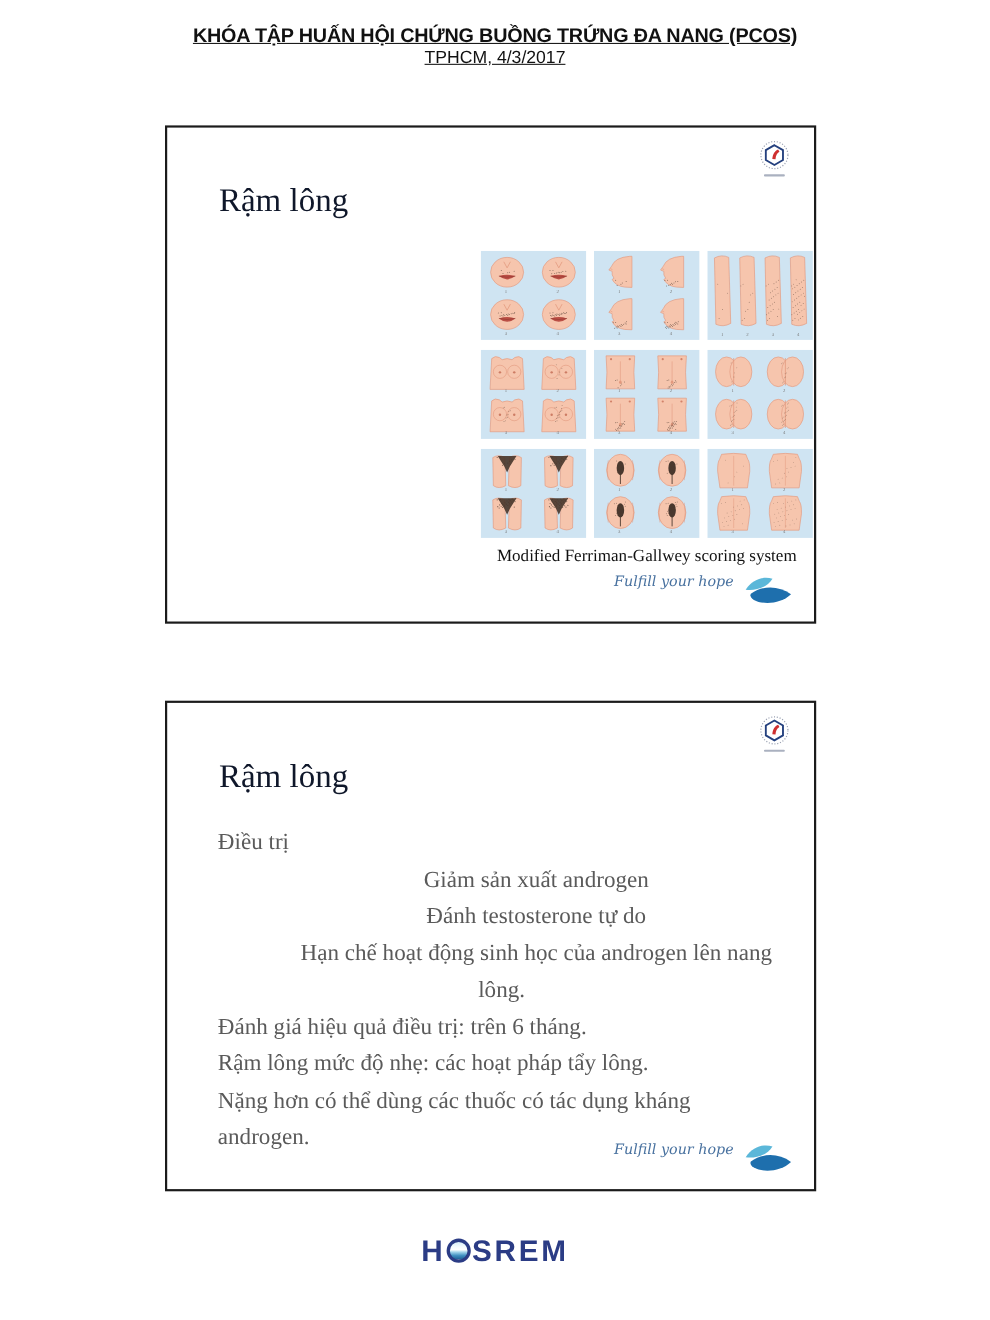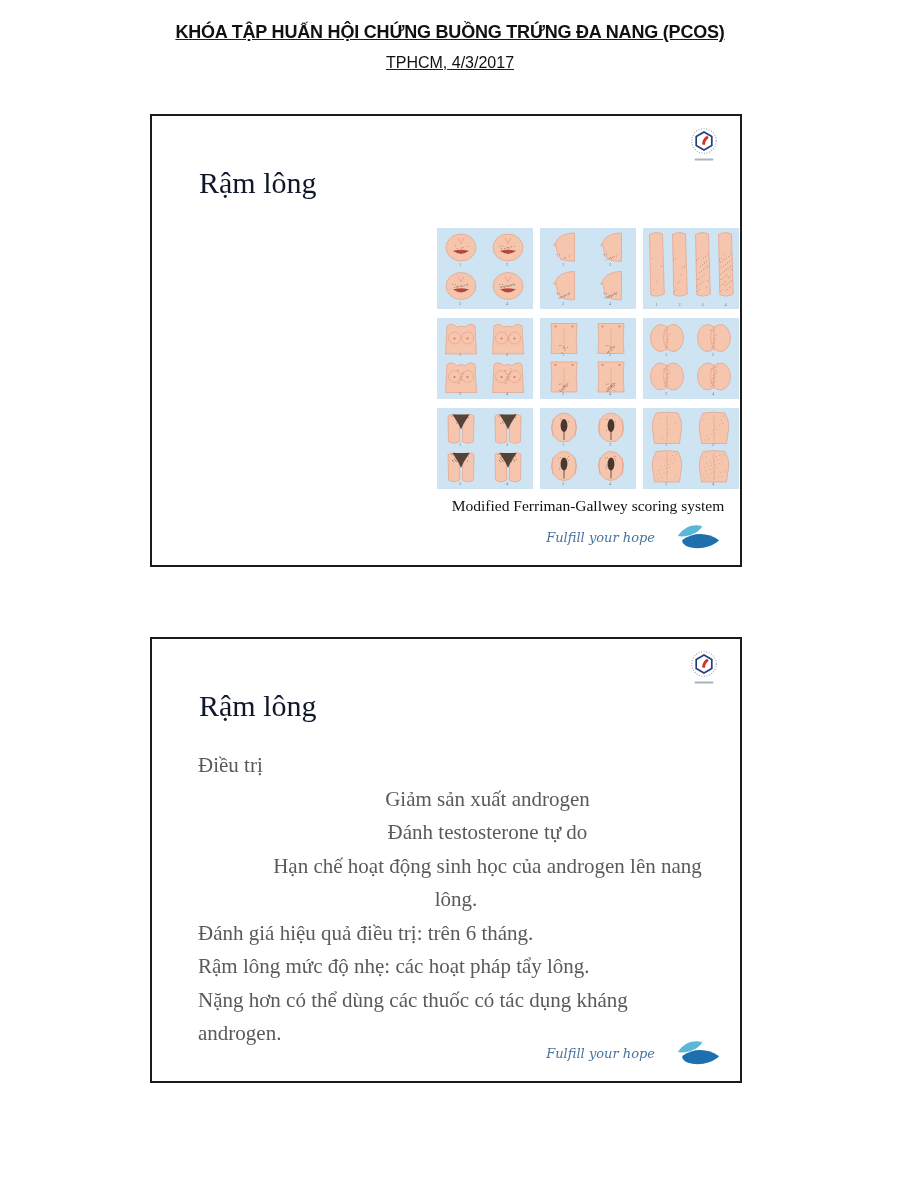--- a/index.html
+++ b/index.html
@@ -3,21 +3,21 @@
 <meta charset="utf-8">
 <style>
   html,body{margin:0;padding:0;background:#ffffff;}
   .page{position:relative;width:900px;height:1200px;background:#ffffff;overflow:hidden;
         font-family:"Liberation Serif","DejaVu Serif",serif;color:#1c1c1c;}
 
   
   .page-header{position:absolute;top:22px;left:0;right:0;text-align:center;
                font-family:"Liberation Sans","DejaVu Sans",sans-serif;text-decoration:underline;}
   .h-title{font-size:18px;font-weight:bold;letter-spacing:-0.2px;color:#111;}
-  .h-sub{font-size:16px;margin-top:11px;color:#111;text-align:center;}
+  .h-sub{font-size:16px;margin-top:1px;color:#111;text-align:center;}
 
   
   .slide{position:absolute;left:150px;width:592px;background:#fff;border:2px solid #1b1b1b;box-sizing:border-box;}
   .slide1{top:114px;height:453px;}
   .slide2{top:637px;height:446px;}
 
   .corner-logo{position:absolute;top:11px;right:21px;width:30px;height:37px;}
 
   .slide-title{position:absolute;top:48px;left:46px;margin:1px;font-weight:normal;
                font-size:30px;line-height:36px;color:#0f172a;}
@@ -29,21 +29,21 @@
   .b-dash{display:inline-block;width:22px;text-indent:0;}
 
   .fg-grid{position:absolute;top:112px;left:285px;width:302px;
            display:grid;grid-template-columns:repeat(3,96px);grid-auto-rows:81px;gap:9px 7px;}
   .panel{width:96px;height:81px;}
   .panel svg{display:block;}
 
   .fg-caption{position:absolute;top:381px;left:285px;width:302px;text-align:center;
               font-size:15.5px;color:#111;white-space:nowrap;}
 
-  .slide-footer{position:absolute;bottom:13px;right:18px;display:flex;align-items:center;gap:20px;}
+  .slide-footer{position:absolute;bottom:13px;right:18px;display:flex;align-items:flex-start;gap:8px;}
   .tagline{font-style:italic;font-size:13px;color:#48719f;font-family:"DejaVu Serif","Liberation Serif",serif;}
   .leaf-logo svg{display:block;}
 
   
   .paras{position:absolute;top:110px;left:46px;width:516px;font-size:21px;line-height:33.5px;color:#5a5a5a;}
   .paras p{margin:0;}
   .paras p.indent{text-indent:63px;text-align:center;}
 
   
   .hosrem{position:absolute;top:1122px;left:0;right:0;text-align:center;
@@ -908,15 +908,18 @@
       <span class="leaf-logo">
         <svg viewBox="0 0 50 32" width="47" height="30">
           <path d="M3,15 C10,4 21,2 29,4.5 C24,13 12,16.5 3,15 Z" fill="#5bb7d9"></path>
           <path d="M8,19 C20,10.5 35,11 47,19.5 C37,29 20,30 11,25 C7.5,22.8 7.2,20.6 8,19 Z" fill="#1e6fad"></path>
         </svg>
       </span>
     </div>
   </section>
 
   <div class="hosrem">
+    <div class="hosrem-word" aria-label="HOSREM">
+      <span>H</span><span class="globe"></span><span>SREM</span>
+    </div>
   </div>
 
 </div>
 
 </body></html>

